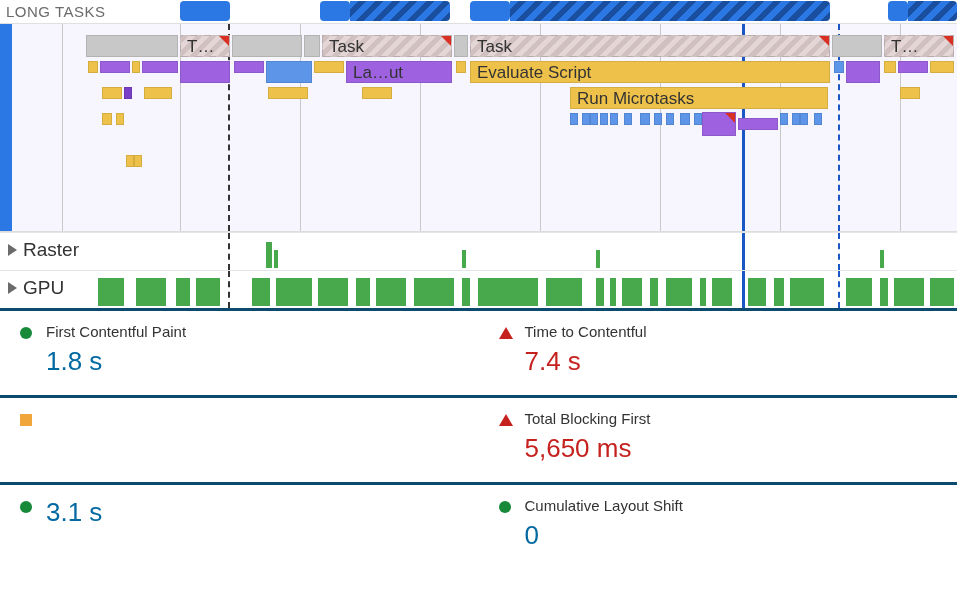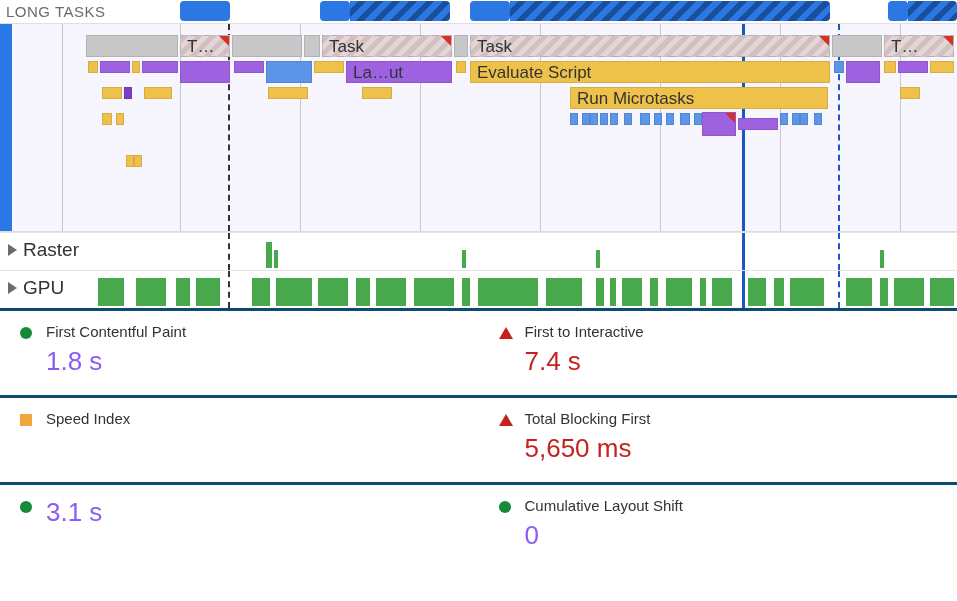--- a/index.html
+++ b/index.html
@@ -36,21 +36,21 @@
 .tick { position: absolute; bottom: 2px; width: 4px; background: #48a84c; }
 .tick-g { height: 28px; }
 .tick-r { height: 18px; }
 
 
 .metrics { display: grid; grid-template-columns: 1fr 1fr; }
 .metric { padding: 12px 18px 18px 46px; position: relative; border-top: 3px solid #0c4a6e; }
 .metric-icon { position: absolute; left: 20px; top: 16px; width: 12px; height: 12px; }
 .metric-label { font-size: 15px; color: #333; margin-bottom: 6px; }
 .metric-value { font-size: 26px; }
-.val-green { color: #8b5cf6; }
+.val-green { color: #0369a1; }
 .val-red { color: #c5221f; }
 .ic-circle-green { background: #178a3a; border-radius: 50%; }
 .ic-square-orange { background: #f0a63a; }
 .ic-tri-red { width: 0; height: 0; border-left: 7px solid transparent; border-right: 7px solid transparent; border-bottom: 12px solid #c5221f; background: none; }
 </style>
 </head>
 <body>
 
 <div class="long-tasks-row">
   <span class="long-tasks-label">LONG TASKS</span>
@@ -202,26 +202,25 @@
 </div>
 
 <div class="metrics">
   <div class="metric">
     <div class="metric-icon ic-circle-green"></div>
     <div class="metric-label">First Contentful Paint</div>
     <div class="metric-value val-green">1.8 s</div>
   </div>
   <div class="metric">
     <div class="metric-icon ic-tri-red"></div>
-    <div class="metric-label">First to Interactive</div>
+    <div class="metric-label">Time to Contentful</div>
     <div class="metric-value val-red">7.4 s</div>
   </div>
   <div class="metric">
     <div class="metric-icon ic-square-orange"></div>
-    <div class="metric-label">Speed Index</div>
   </div>
   <div class="metric">
     <div class="metric-icon ic-tri-red"></div>
     <div class="metric-label">Total Blocking First</div>
     <div class="metric-value val-red">5,650 ms</div>
   </div>
   <div class="metric">
     <div class="metric-icon ic-circle-green"></div>
     <div class="metric-value val-green">3.1 s</div>
   </div>

